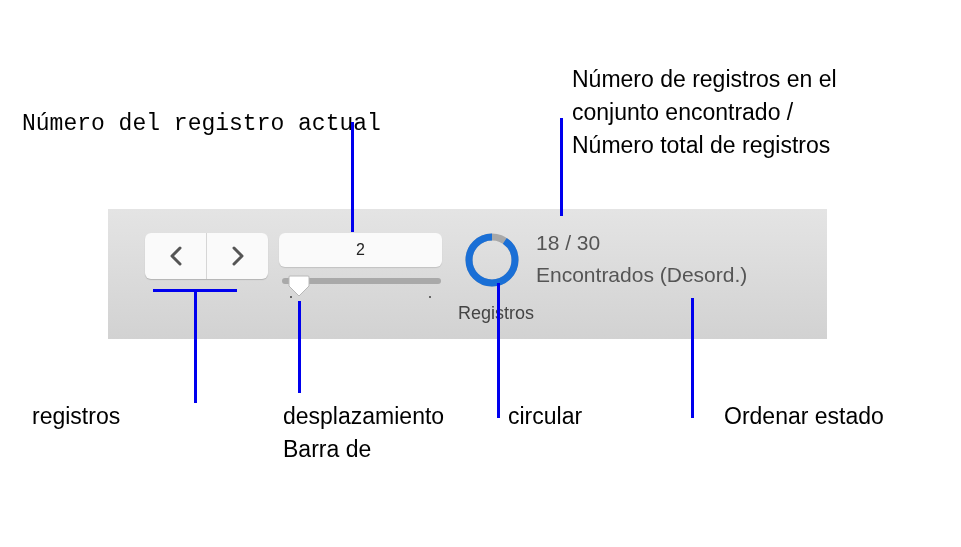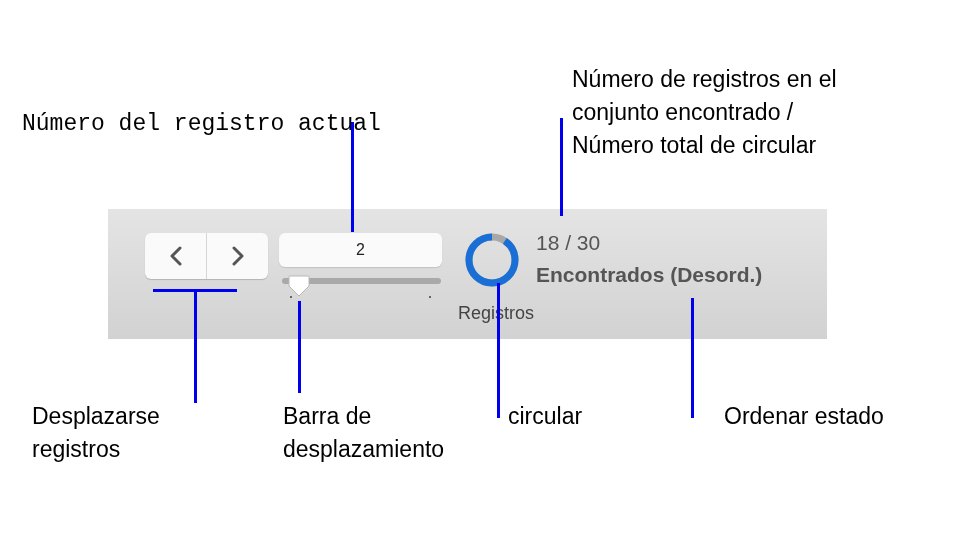--- a/index.html
+++ b/index.html
@@ -48,46 +48,45 @@
   }
   .tick { position: absolute; width: 2px; height: 2px; background: #666; }
 
   .pie { position: absolute; left: 464px; top: 232px; width: 56px; height: 56px; }
   .count-text {
     position: absolute; left: 536px; top: 229px; font-size: 21px; color: #555;
     line-height: 28px; white-space: nowrap;
   }
   .status-text {
     position: absolute; left: 536px; top: 261px; font-size: 21px; color: #555;
-    line-height: 28px; white-space: nowrap; font-weight: bold;
+    line-height: 28px; white-space: nowrap;
   }
   .records-label {
     position: absolute; left: 458px; top: 301px; font-size: 18px; color: #444;
     line-height: 24px; white-space: nowrap;
   }
 </style>
 </head>
 <body>
 
 <div class="callout" style="left:22px; top:108px;font-family:Liberation Mono, monospace;">Número del registro actual</div>
 
 <div class="callout" style="left:572px; top:63px;">
   <div>Número de registros en el</div>
   <div>conjunto encontrado /</div>
-  <div>Número total de circular</div>
+  <div>Número total de registros</div>
 </div>
 
 <div class="callout" style="left:32px; top:400px;">
-  <div>Desplazarse</div>
   <div>registros</div>
 </div>
 
 <div class="callout" style="left:283px; top:400px;">
+  <div>desplazamiento</div>
   <div>Barra de</div>
-  <div>desplazamiento</div>
 </div>
 
 <div class="callout" style="left:508px; top:400px;">
   <div>circular</div>
 </div>
 
 <div class="callout" style="left:724px; top:400px;">Ordenar estado</div>
 
 <div class="toolbar"></div>
 

